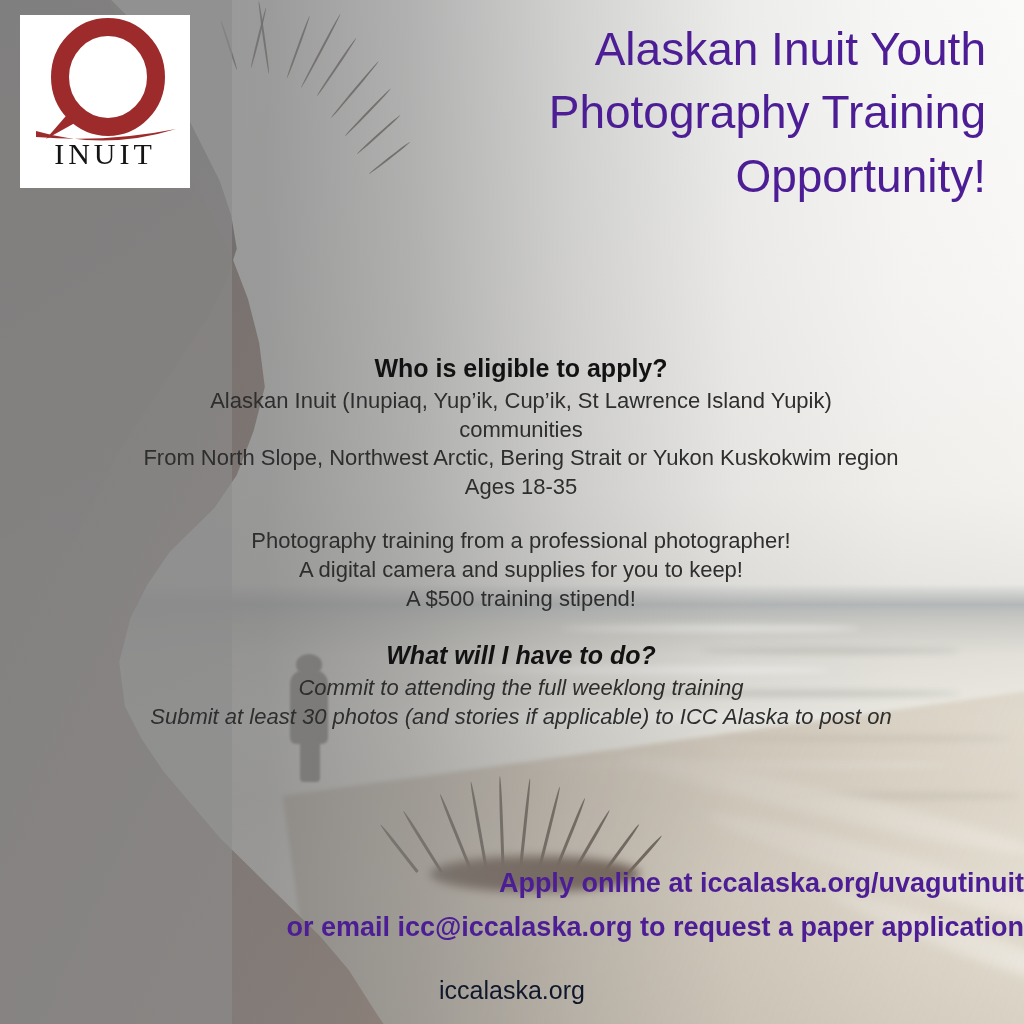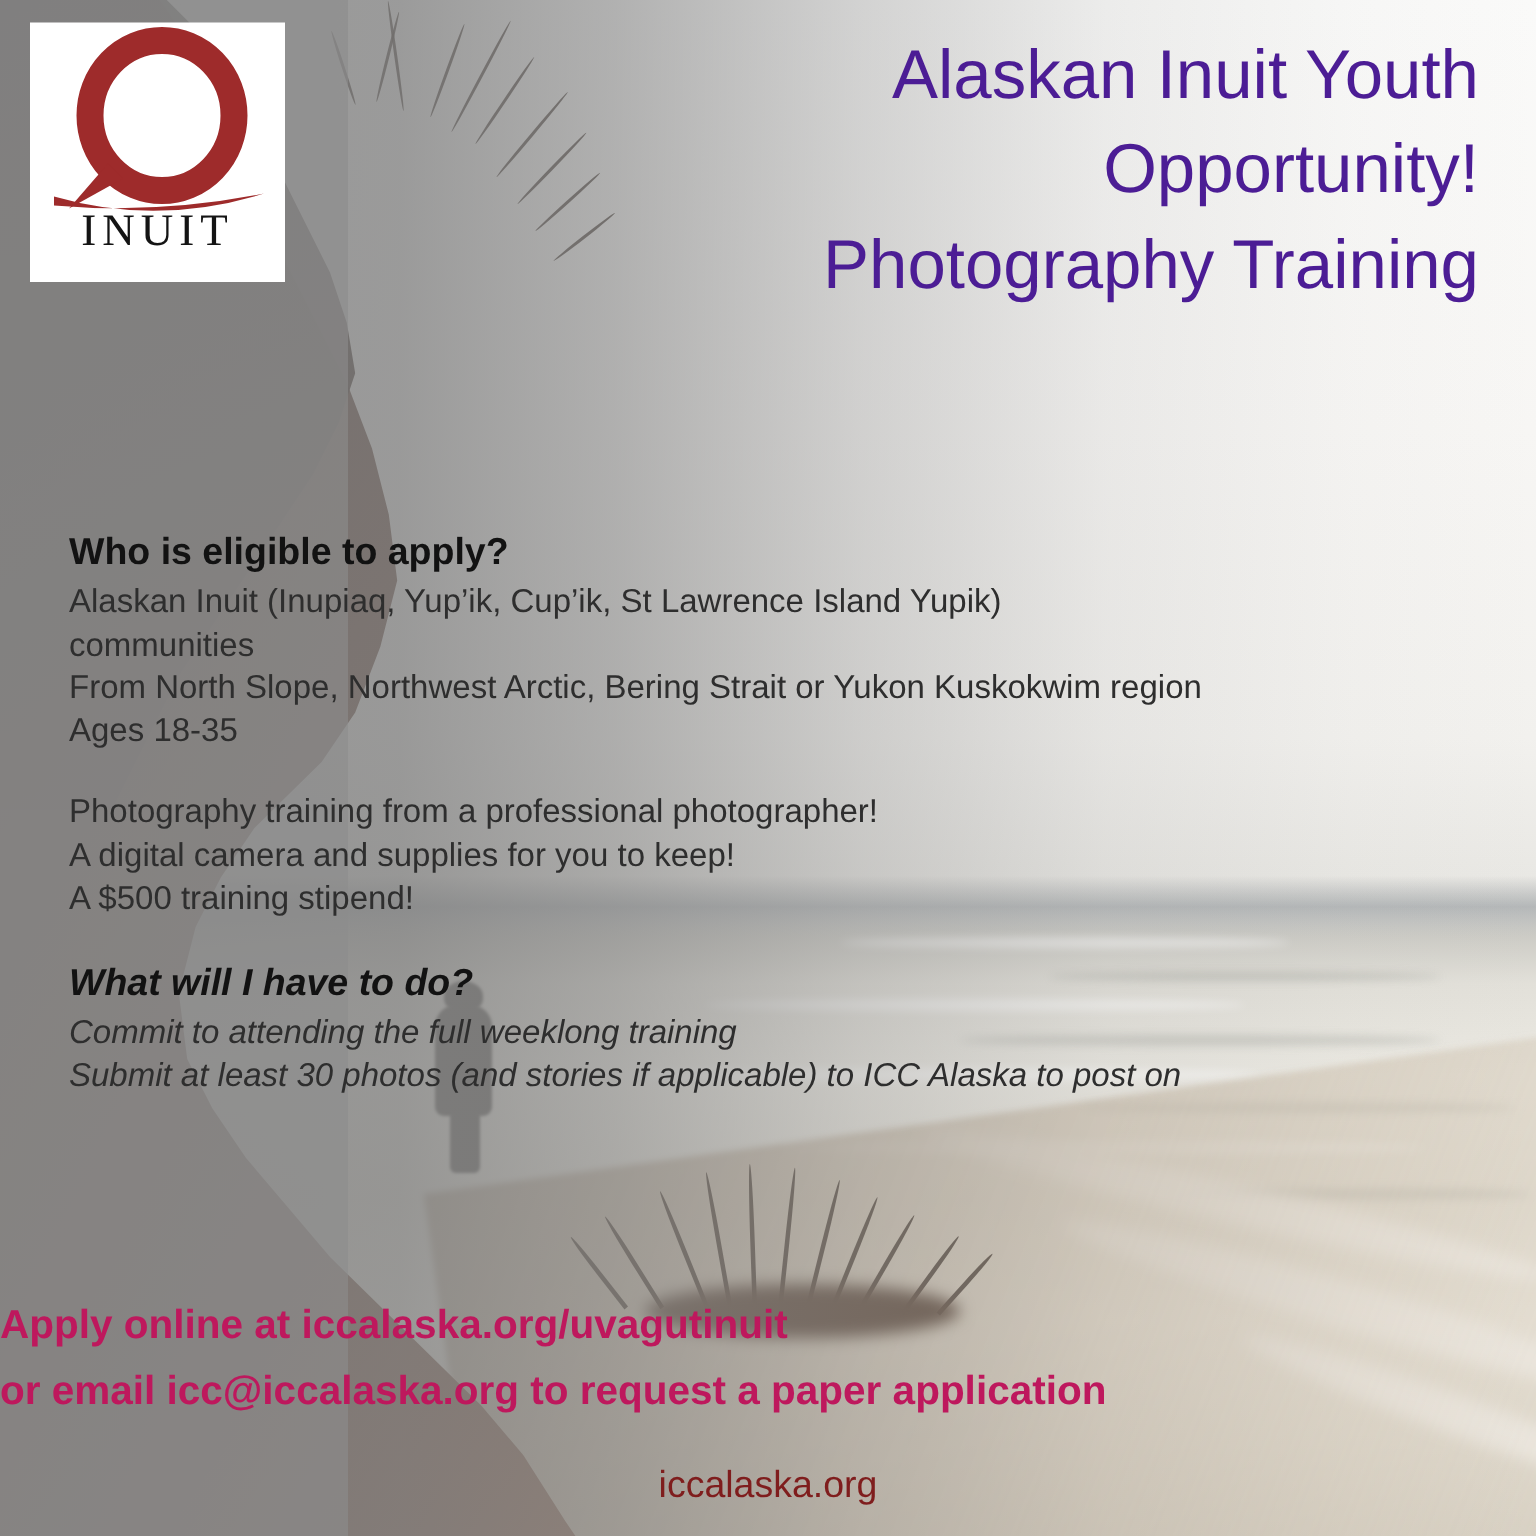--- a/index.html
+++ b/index.html
@@ -203,56 +203,56 @@
     position: absolute;
     left: 52px;
     top: 262px;
     font-size: 50px;
     font-weight: bold;
     color: #AF3232;
     letter-spacing: -.3px;
   }
 
   .sections { position: absolute; left: 46px; top: 352px; width: 950px; }
-  .sect { margin-bottom: 26px; }
+  .sect { margin-bottom: 26px; text-align: center; }
   .sect:last-child { margin-bottom: 0; font-style: italic; }
   .sect-head {
     font-size: 25px;
     font-weight: bold;
     color: #121212;
     line-height: 1.32;
     margin-bottom: 2px;
   }
   .sect-line {
     font-size: 22px;
     color: #2e2e2e;
     line-height: 1.30;
     font-weight: 400;
   }
 
   .cta {
     position: absolute;
     left: 0;
     top: 862px;
     width: 1024px;
-    text-align: left;
-    color: #be185d;
+    text-align: right;
+    color: #4c1d95;
     font-size: 27px;
     font-weight: bold;
     line-height: 1.62;
   }
   .cta .l2 { display: block; }
 
   .footer {
     position: absolute;
     left: 0;
     top: 976px;
     width: 1024px;
     text-align: center;
-    color: #7f1d1d;
+    color: #0f172a;
     font-size: 25px;
     font-weight: 300;
   }
 </style>
 </head>
 <body>
 
 <div id="poster">
 
   <div class="photo">
@@ -315,22 +315,22 @@
       <svg class="logo-mark" viewBox="0 0 170 173">
         <ellipse cx="88" cy="62" rx="48" ry="50" fill="none" stroke="#9E2B2B" stroke-width="18"></ellipse>
         <path d="M 52 94 L 26 124 L 62 104 Z" fill="#9E2B2B"></path>
         <path d="M 16 116 Q 85 136 156 114 Q 86 128 16 122 Z" fill="#9E2B2B"></path>
       </svg>
       <div class="logo-word">INUIT</div>
     </div>
 
     <div class="title">
       <div>Alaskan Inuit Youth</div>
+      <div>Photography Training</div>
       <div>Opportunity!</div>
-      <div>Photography Training</div>
     </div>
 
 
     <div class="sections">
 
       <div class="sect">
         <div class="sect-head">Who is eligible to apply?</div>
         <div class="sect-line">Alaskan Inuit (Inupiaq, Yup’ik, Cup’ik, St Lawrence Island Yupik)</div>
         <div class="sect-line">communities</div>
         <div class="sect-line">From North Slope, Northwest Arctic, Bering Strait or Yukon Kuskokwim region</div>

